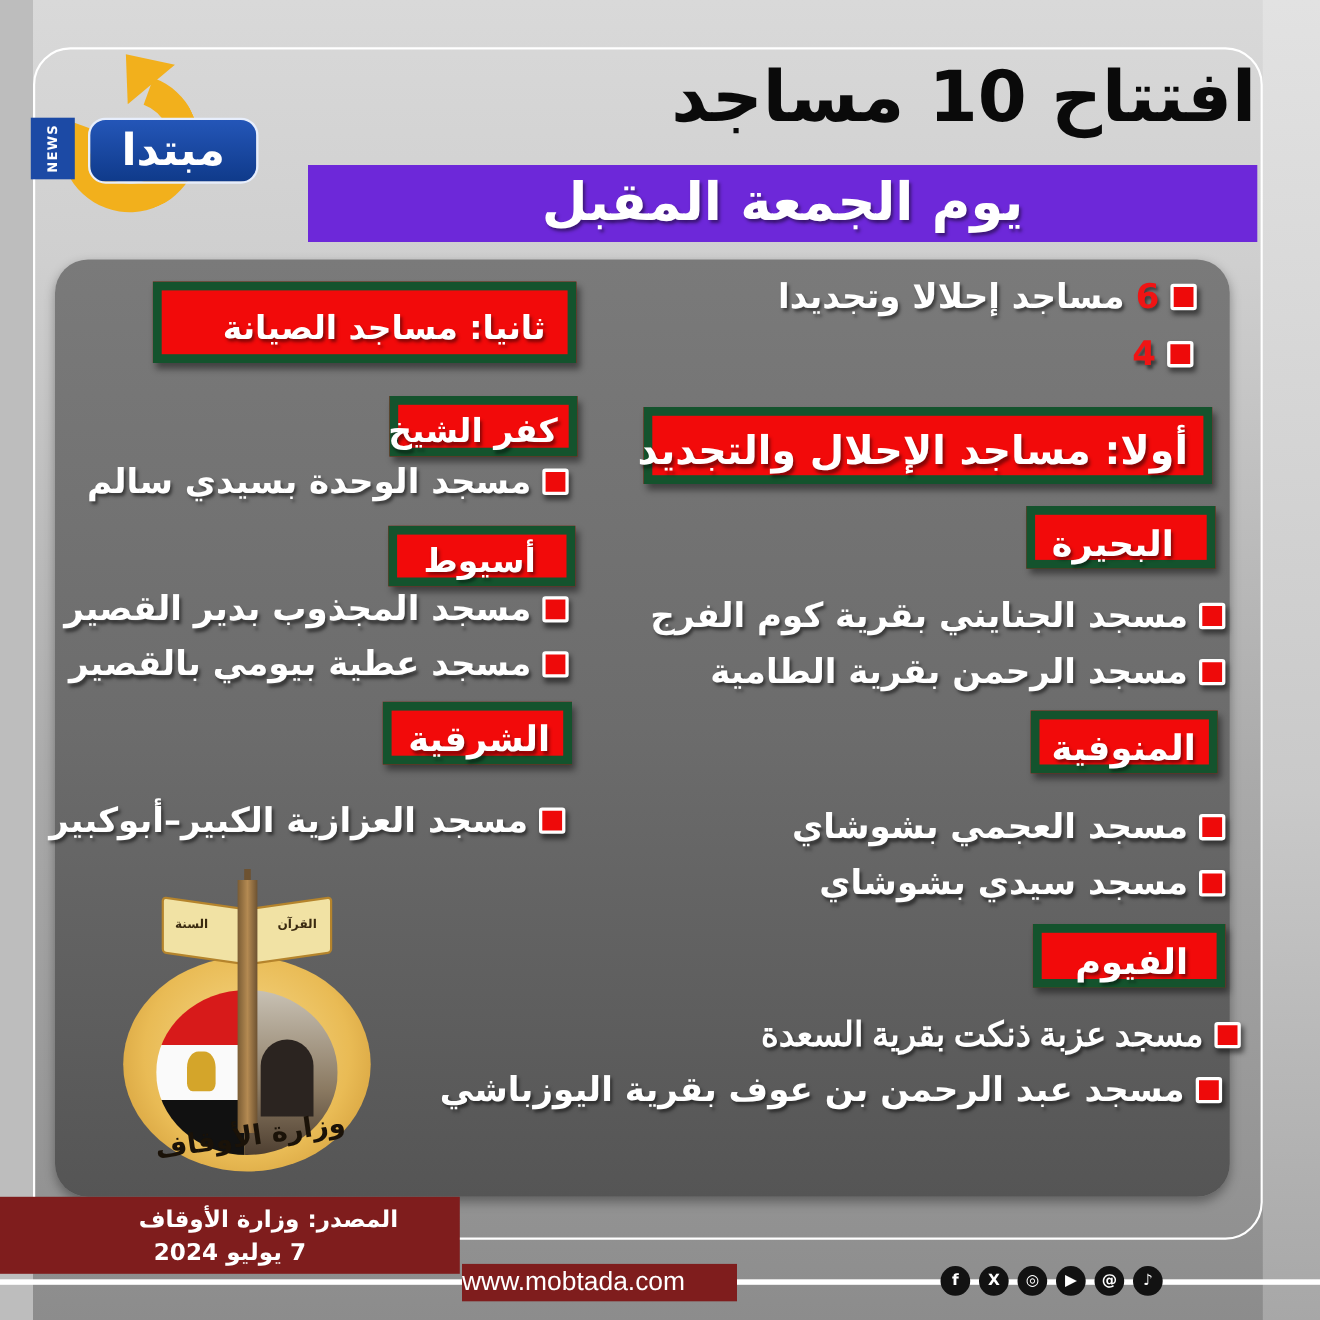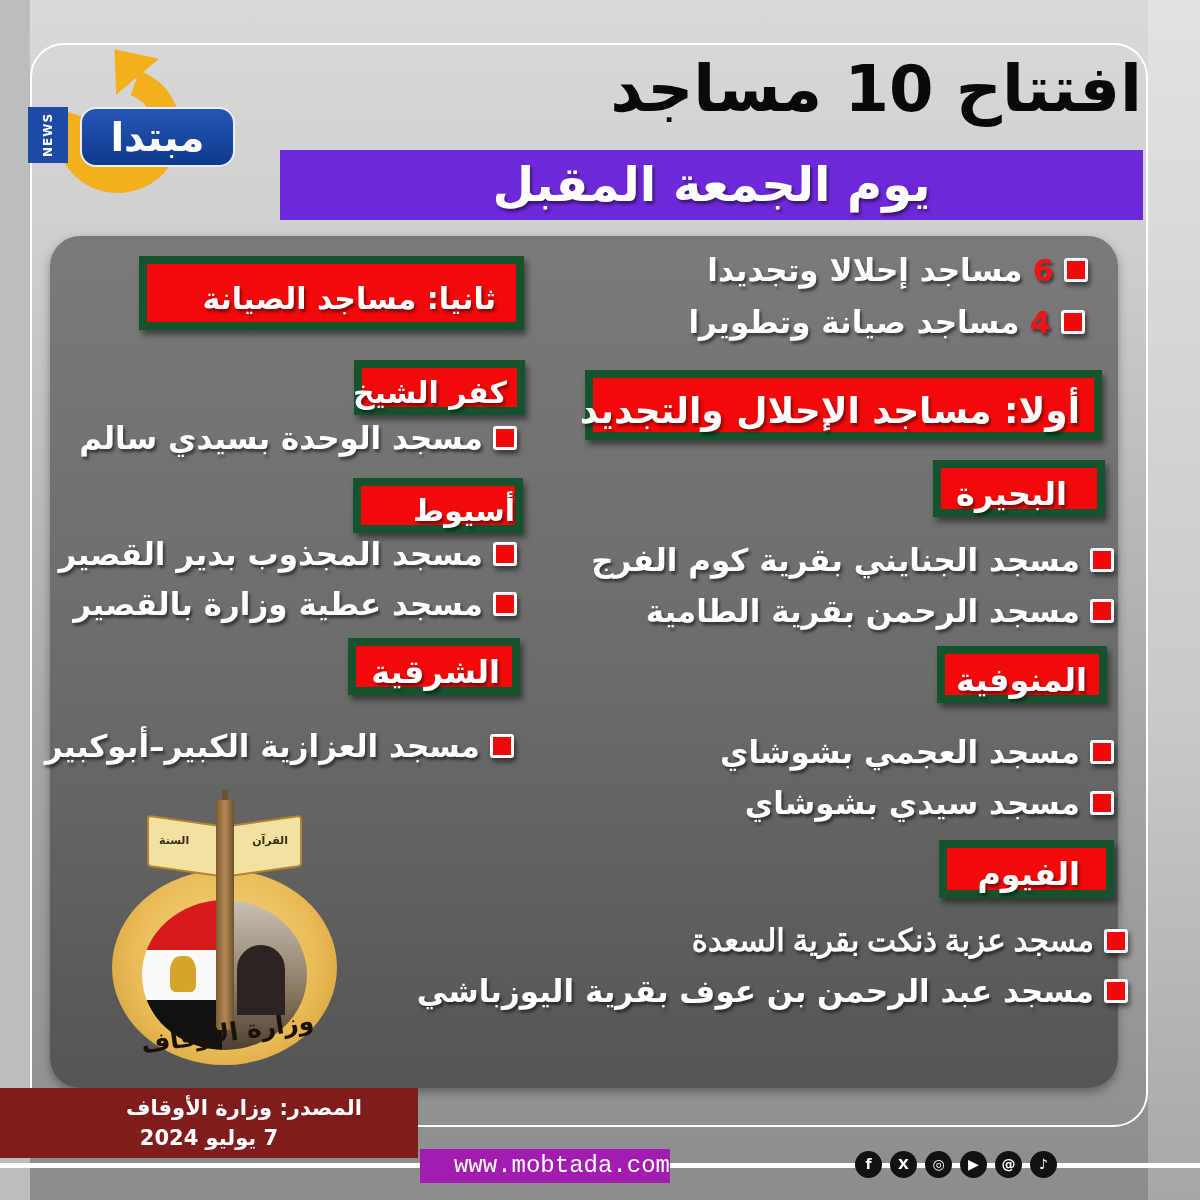--- a/index.html
+++ b/index.html
@@ -99,22 +99,22 @@
   .source-box {
     position:absolute; left:0; top:1088px; width:418px; height:70px; background:#7f1d1d;
     color:#fff; font-weight:bold; direction:rtl; text-align:center;
   }
   .source-line1 { font-size:21px; line-height:30px; margin-top:5px; padding-left:70px; }
   .source-line2 { font-size:21px; line-height:30px; }
   .footer-line {
     position:absolute; left:0; top:1163px; width:1200px; height:5px; background:#fff;
   }
   .url {
-    position:absolute; left:420px; top:1149px; width:250px; height:34px; background: #a21caf;
-    color:#fff; font-family:Liberation Mono, monospace; font-size:24px; text-align:right; line-height:34px;
+    position:absolute; left:420px; top:1149px; width:250px; height:34px; background: #7f1d1d;
+    color:#fff; font-family:Liberation Sans, sans-serif; font-size:24px; text-align:left; line-height:34px;
   }
   .socials { position:absolute; left:855px; top:1151px; display:flex; gap:8px; }
   .social {
     width:27px; height:27px; border-radius:50%; background:#121212; color:#fff;
     font-family:"DejaVu Sans", sans-serif; font-size:14px; font-weight:bold; text-align:center; line-height:27px;
   }
 </style>
 </head>
 <body>
 
@@ -135,21 +135,20 @@
 <div class="panel"></div>
 
 <div class="bullet-row" style="right:112px; top:252px;">
   <span class="bullet"></span>
   <span class="count">6</span>
   <span>مساجد إحلالا وتجديدا</span>
 </div>
 <div class="bullet-row" style="right:115px; top:304px;">
   <span class="bullet"></span>
   <span class="count">4</span>
-  <span>مساجد صيانة وتطويرا</span>
 </div>
 
 <div class="redbox" style="left:585px; top:370px; width:517px; height:70px; font-size:36px; line-height:66px; padding-right:14px;">أولا: مساجد الإحلال والتجديد</div>
 
 <div class="redbox" style="left:933px; top:460px; width:172px; height:57px; font-size:32px; line-height:52px; padding-right:30px;">البحيرة</div>
 <div class="bullet-row" style="right:86px; top:542px;">
   <span class="bullet"></span>
   <span>مسجد الجنايني بقرية كوم الفرج</span>
 </div>
 <div class="bullet-row" style="right:86px; top:593px;text-align:center;">
@@ -165,41 +164,41 @@
 <div class="bullet-row" style="right:86px; top:785px;">
   <span class="bullet"></span>
   <span>مسجد سيدي بشوشاي</span>
 </div>
 
 <div class="redbox" style="left:939px; top:840px; width:175px; height:58px; font-size:32px; line-height:52px; padding-right:26px;">الفيوم</div>
 <div class="bullet-row" style="right:72px; top:922px;font-family:Liberation Serif, serif;">
   <span class="bullet"></span>
   <span>مسجد عزبة ذنكت بقرية السعدة</span>
 </div>
-<div class="bullet-row" style="right:72px; top:973px;">
+<div class="bullet-row" style="right:89px; top:973px;">
   <span class="bullet"></span>
   <span>مسجد عبد الرحمن بن عوف بقرية اليوزباشي</span>
 </div>
 
 <div class="redbox" style="left:139px; top:256px; width:385px; height:74px; font-size:30px; line-height:70px; padding-right:20px;">ثانيا: مساجد الصيانة</div>
 
 <div class="redbox" style="left:354px; top:360px; width:171px; height:55px; font-size:30px; line-height:50px; padding-right:10px;">كفر الشيخ</div>
 <div class="bullet-row" style="right:683px; top:420px;">
   <span class="bullet"></span>
   <span>مسجد الوحدة بسيدي سالم</span>
 </div>
 
-<div class="redbox" style="left:353px; top:478px; width:170px; height:55px; font-size:30px; line-height:50px; ">أسيوط</div>
+<div class="redbox" style="left:353px; top:478px; width:170px; height:55px; font-size:30px; line-height:50px; padding-right:28px;">أسيوط</div>
 <div class="bullet-row" style="right:683px; top:536px;">
   <span class="bullet"></span>
   <span>مسجد المجذوب بدير القصير</span>
 </div>
 <div class="bullet-row" style="right:683px; top:586px;">
   <span class="bullet"></span>
-  <span>مسجد عطية وزارة بالقصير</span>
+  <span>مسجد عطية بيومي بالقصير</span>
 </div>
 
 <div class="redbox" style="left:348px; top:638px; width:172px; height:57px; font-size:32px; line-height:52px; padding-right:12px;">الشرقية</div>
 <div class="bullet-row" style="right:686px; top:728px;">
   <span class="bullet"></span>
   <span>مسجد العزازية الكبير–أبوكبير</span>
 </div>
 
 <div class="emblem">
   <div class="emblem-disc"></div>

